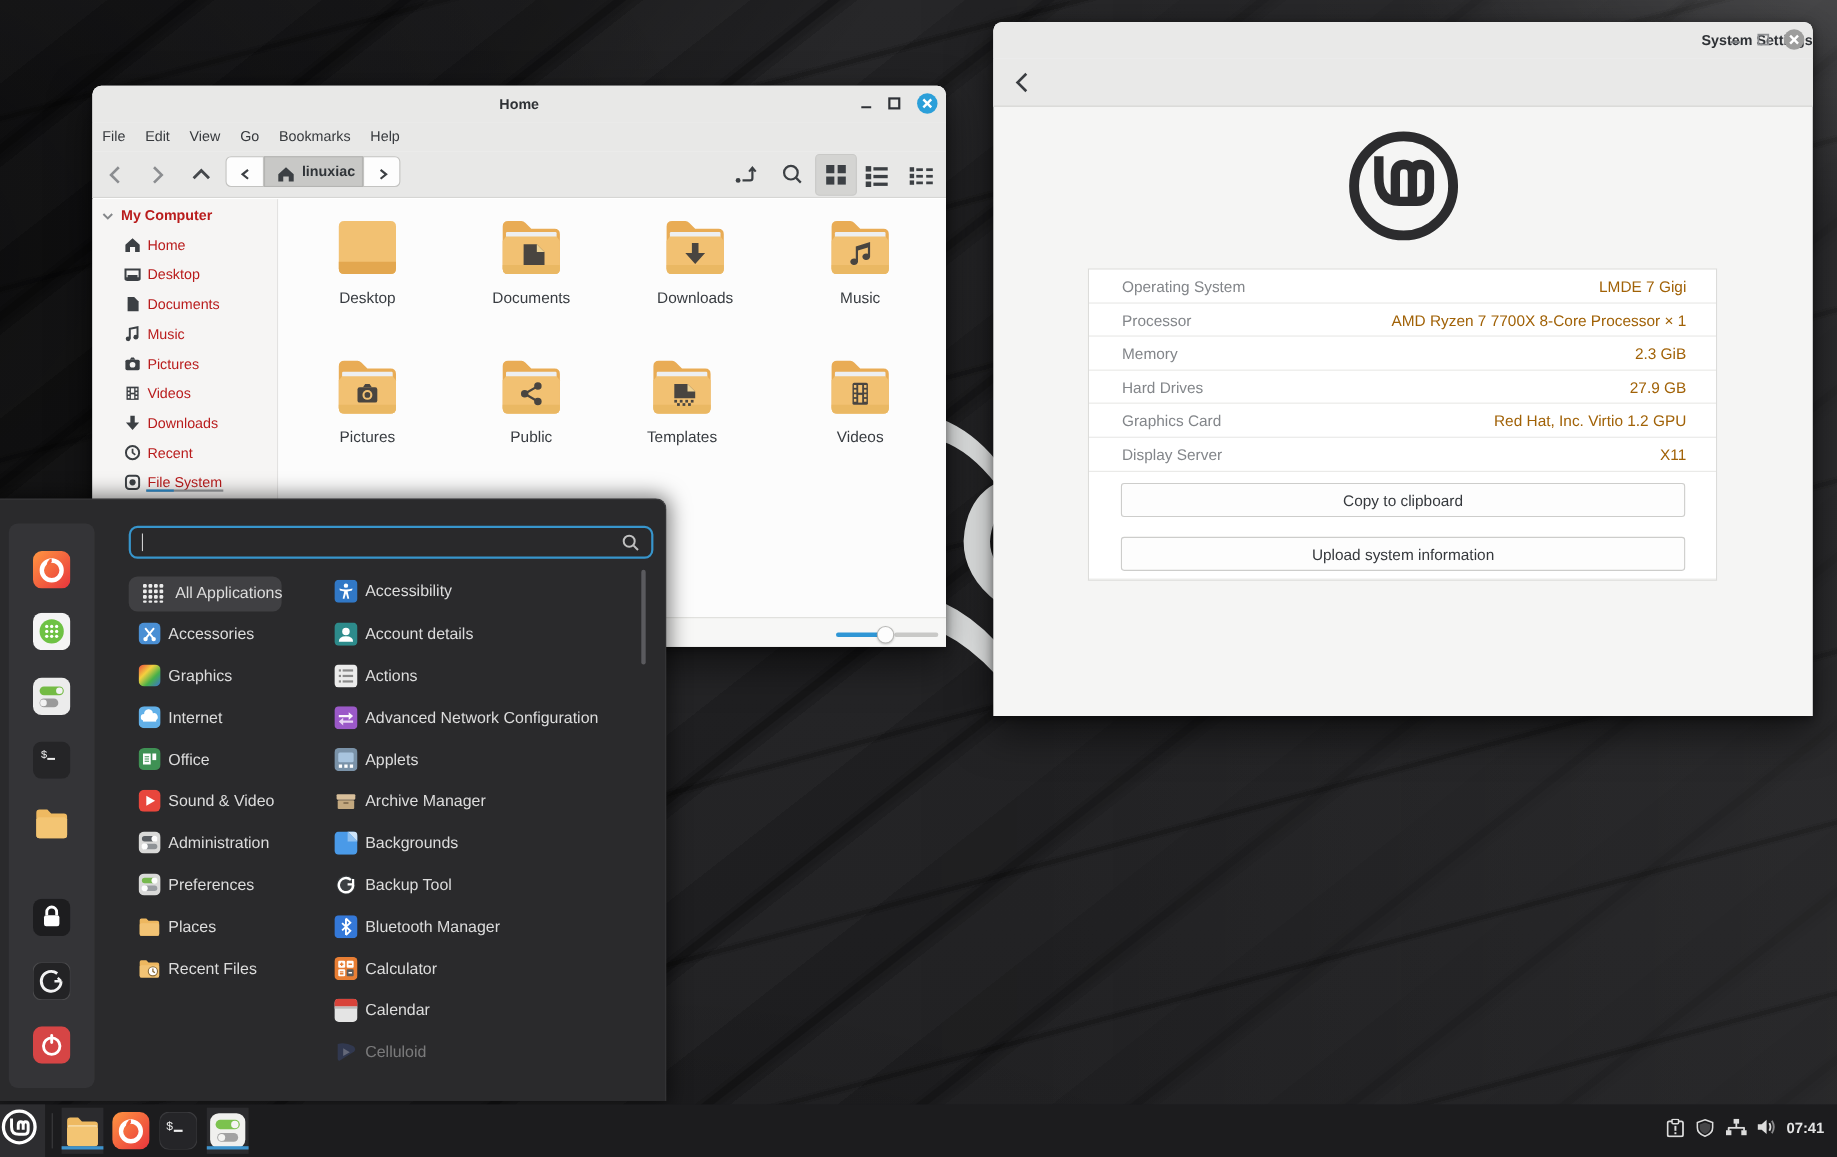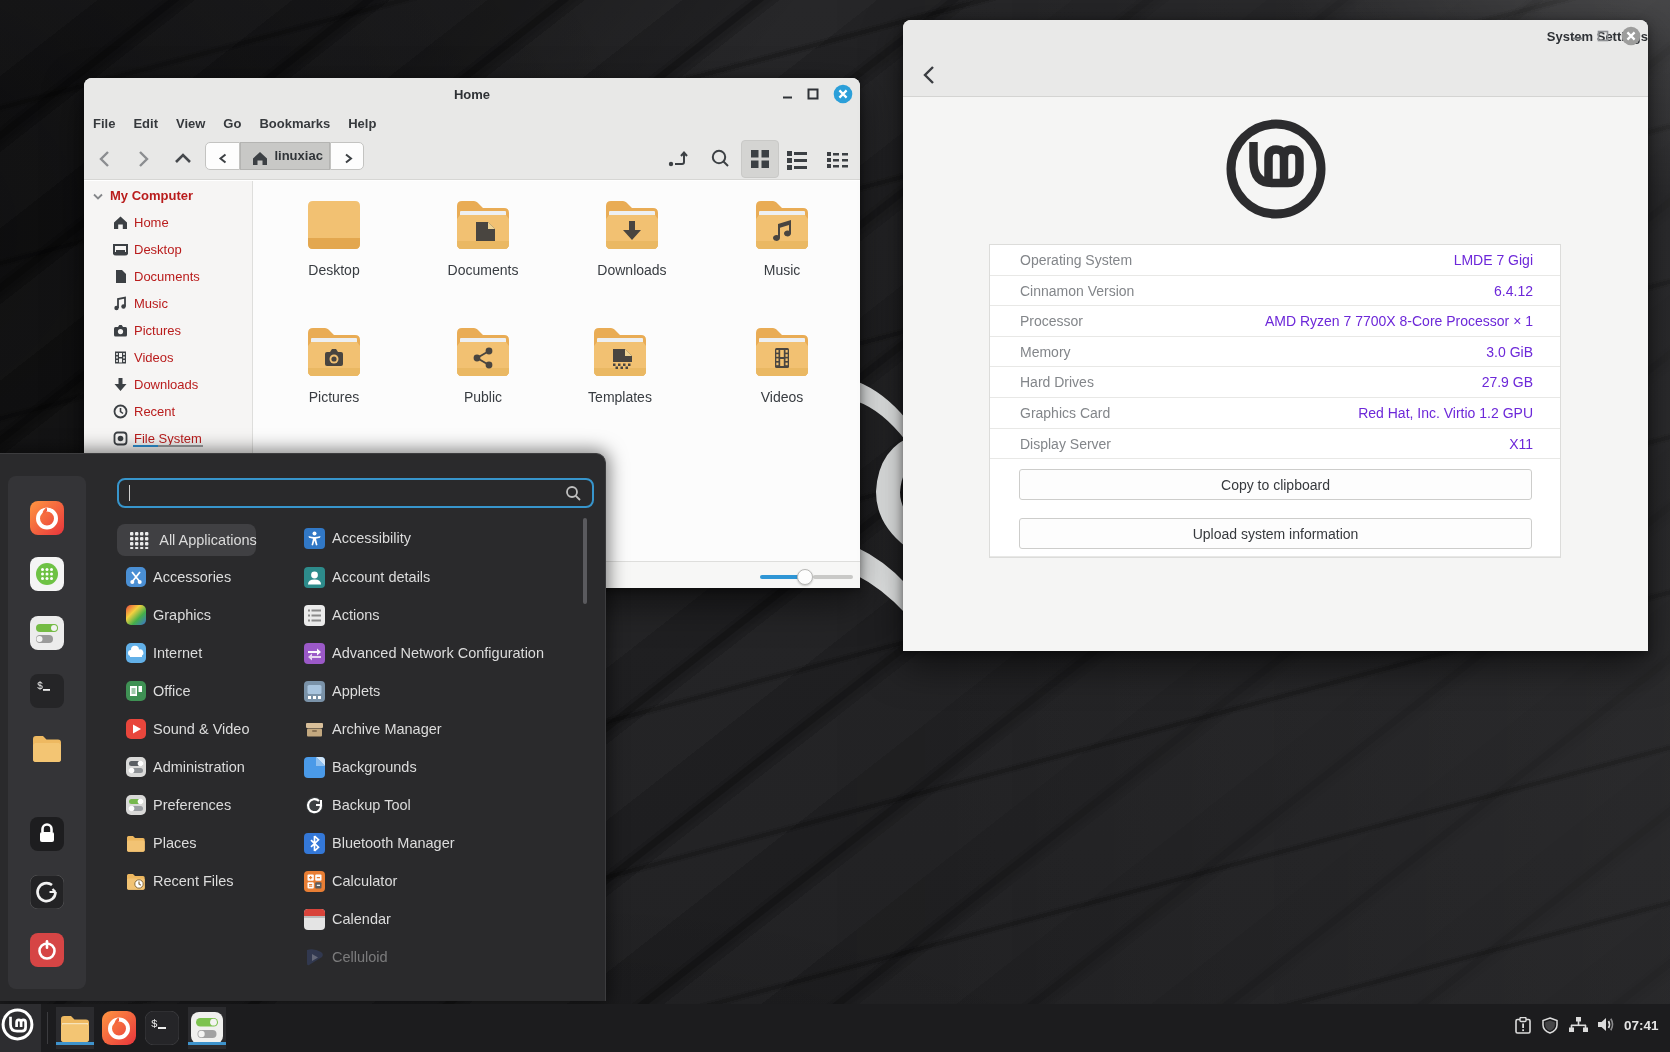--- a/index.html
+++ b/index.html
@@ -31,21 +31,21 @@
 .win { position:absolute; box-shadow:0 14px 38px rgba(0,0,0,.55), 0 2px 8px rgba(0,0,0,.4); border-radius:8px 8px 0 0; }
 
 #home { left:84px; top:78px; width:776px; height:510px; background:#fff; }
 #home .tbar {
   height:33px; background:#e8e8e7; border-radius:8px 8px 0 0;
   position:relative; text-align:center;
 }
 .tbar .title { font-size:13px; font-weight:bold; color:#2e3135; line-height:33px; }
 .wbtn { position:absolute; top:0; height:33px; width:26px; color:#55585c; }
 #home .menubar { height:27px; background:#e8e8e7; font-size:13px; color:#36393d; }
-#home .menubar span { display:inline-block; padding:5px 9px 0 9px;font-weight:bold; }
+#home .menubar span { display:inline-block; padding:5px 9px 0 9px; }
 #home .toolbar { height:42px; background:#e8e8e7; border-bottom:1px solid #d6d6d4; position:relative; }
 #home .bodyrow { position:absolute; top:103px; bottom:27px; left:0; right:0; display:flex; }
 #home .sidebar { width:169px; background:#f6f5f4; border-right:1px solid #dededc; font-size:13px; color:#b91c1c; }
 #home .content { flex:1; background:#fcfcfc; position:relative; }
 #home .statusbar { position:absolute; left:0; right:0; bottom:0; height:27px; background:#f7f7f6; border-top:1px solid #dededc; }
 
 .navbtn { position:absolute; top:5px; width:32px; height:32px; color:#87898c; text-align:center; }
 .crumb { position:absolute; top:4px; height:28px; border:1px solid #c3c3c1; background:#fdfdfd; }
 .tool-ico { position:absolute; top:9px; }
 .viewbtn { position:absolute; top:2px; width:38px; height:38px; border:1px solid #c9c9c7; border-radius:4px; background:#d4d4d2; }
@@ -57,21 +57,21 @@
 .fitem { position:absolute; width:120px; text-align:center; font-size:14px; color:#383c41; }
 .fitem svg { display:block; margin:0 auto 9px auto; }
 
 #settings { left:903px; top:20px; width:745px; height:631px; background:#f5f5f4; }
 #settings .tbar { height:33px; background:#e9e9e8; border-radius:8px 8px 0 0; position:relative; text-align:right; }
 #settings .header { height:44px; background:#e9e9e8; border-bottom:1px solid #d4d4d2; position:relative; }
 
 .itable { position:absolute; left:86px; top:147px; width:572px; background:#fff; border:1px solid #dcdcda; }
 .irow { height:30.6px; border-bottom:1px solid #e8e8e6; position:relative; font-size:14px; }
 .ilab { position:absolute; left:30px; top:7px; color:#83868a; }
-.ival { position:absolute; right:27px; top:7px; color:#6d28d9; }
+.ival { position:absolute; right:27px; top:7px; color:#a16207; }
 .ibtnrow { height:49px; border-bottom:1px solid #e8e8e6; position:relative; }
 .ibtn { position:absolute; left:29px; right:28px; top:10px; height:31px; background:#fdfdfd; border:1px solid #cdcdcb; border-radius:3px; text-align:center; line-height:30px; font-size:14px; color:#36393d; }
 
 #menu { box-shadow:0 0 18px 3px rgba(0,0,0,.5); position:absolute; left:0; top:453px; width:606px; height:548px; border-radius:0 10px 0 0; background:#2a2a2c; border-top:1px solid #3c3c3e; border-right:1px solid #3c3c3e; }
 #menu .fav { position:absolute; left:8px; top:22px; width:78px; height:513px; background:#343437; border-radius:8px; }
 .favico { position:absolute; left:22px; }
 #menu .search { position:absolute; left:117px; top:24px; width:477px; height:30px; background:#29292b; border:2px solid #3795cc; border-radius:8px; }
 .mrow { position:absolute; height:38px; line-height:38px; font-size:14.5px; color:#dcdcdc; white-space:nowrap; }
 .mrow svg { vertical-align:middle; margin-right:7px; position:relative; top:-1px; }
 .msel { background:#404043; border-radius:8px; }
@@ -361,30 +361,26 @@
     <svg style="position:absolute;left:323px;top:22px" width="100" height="100" viewBox="0 0 100 100">
       <circle cx="50" cy="50" r="45" fill="none" stroke="#2c2c2e" stroke-width="9"></circle>
       <path d="M27.5,23 V42 Q27.5,64 46,64 H62 Q73.5,64 73.5,52 V39 Q73.5,30.5 65.5,30.5 Q58,30.5 58,39 V60 M58,39 Q58,30.5 50.2,30.5 Q42.5,30.5 42.5,39 V60" fill="none" stroke="#2c2c2e" stroke-width="8.5"></path>
     </svg>
     <div class="itable">
       <div class="irow">
           <span class="ilab">Operating System</span>
           <span class="ival">LMDE 7 Gigi</span>
         </div>
       <div class="irow">
-          <span class="ilab">Cinnamon Version</span>
-          <span class="ival">6.4.12</span>
-        </div>
-      <div class="irow">
           <span class="ilab">Processor</span>
           <span class="ival">AMD Ryzen 7 7700X 8-Core Processor × 1</span>
         </div>
       <div class="irow">
           <span class="ilab">Memory</span>
-          <span class="ival">3.0 GiB</span>
+          <span class="ival">2.3 GiB</span>
         </div>
       <div class="irow">
           <span class="ilab">Hard Drives</span>
           <span class="ival">27.9 GB</span>
         </div>
       <div class="irow">
           <span class="ilab">Graphics Card</span>
           <span class="ival">Red Hat, Inc. Virtio 1.2 GPU</span>
         </div>
       <div class="irow">

